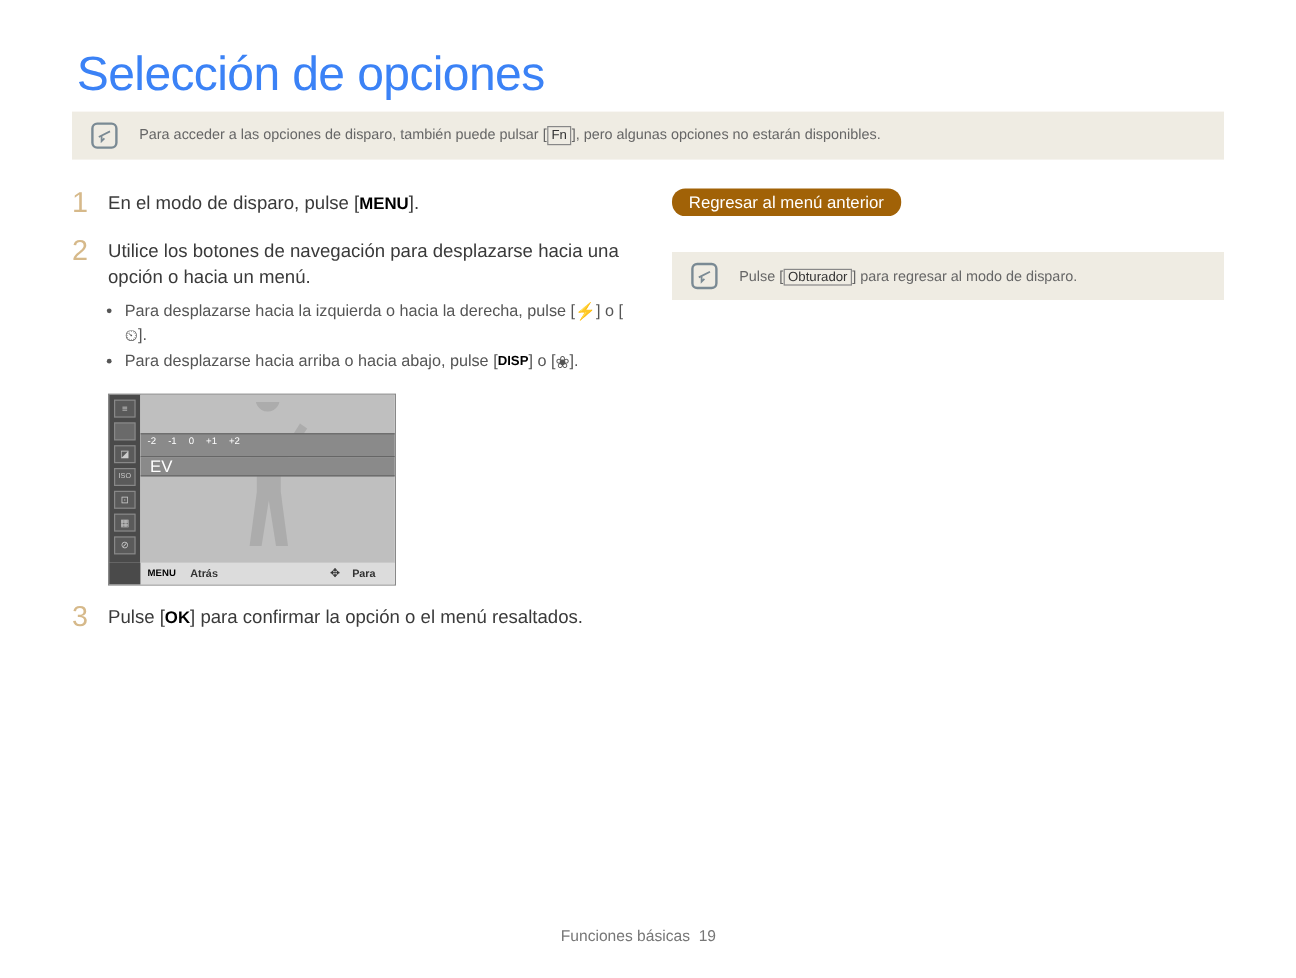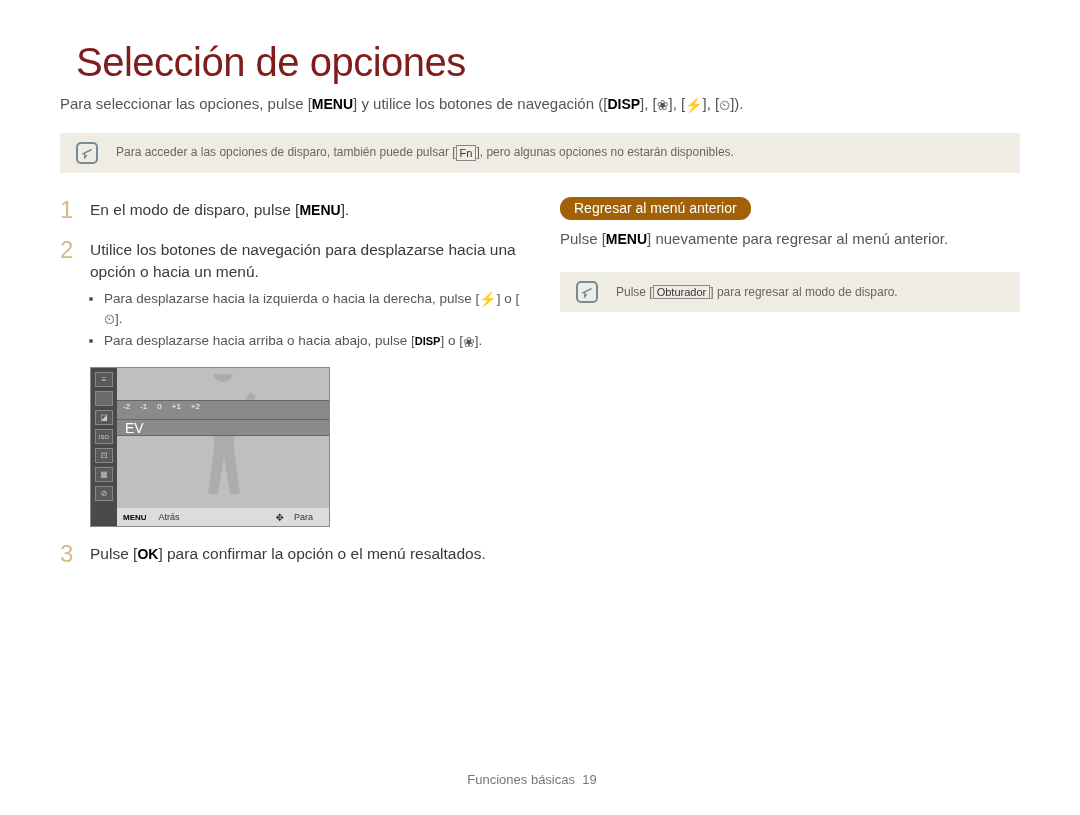--- a/index.html
+++ b/index.html
@@ -10,23 +10,23 @@
     background: #ffffff;
     font-family: Arial, Helvetica, sans-serif;
     color: #4a4a4a;
     position: relative;
   }
   .page {
     padding: 40px 60px 0 60px;
   }
   .title {
     font-size: 40px;
-    color: #7f1d1d;
+    color: #3b82f6;
     font-weight: 400;
-    margin: 0 0 8px 16px;
+    margin: 0 0 8px 4px;
     letter-spacing: -0.5px;
   }
   .subtitle {
     font-size: 15px;
     color: #555;
     margin: 0 0 18px 0;
     line-height: 1.4;
   }
   .btn-label {
     display: inline-block;
@@ -169,21 +169,21 @@
   }
   .scr-footer {
     display: flex;
     height: 18px;
     background: #dcdcdc;
     font-size: 9px;
     color: #333;
     align-items: center;
   }
   .scr-footer .f1 { width: 26px; background:#4a4a4a; height:100%; }
-  .scr-footer .lbl { padding: 0 6px; }
+  .scr-footer .lbl { padding: 0 6px; font-weight: bold; }
   .scr-footer .menu-lbl { font-weight: bold; font-size: 8px; color:#000; }
   .scr-footer .mover-icon { font-size: 10px; margin: 0 4px; }
   .pill {
     display: inline-block;
     background: #a16207;
     color: #fff;
     font-size: 14px;
     padding: 3px 14px 4px 14px;
     border-radius: 11px;
     margin-bottom: 8px;
@@ -210,23 +210,20 @@
     color: #777;
   }
   .ev-label { font-size: 14px; color:#fff; padding-left:4px;}
 </style>
 </head>
 <body>
 
 <div class="page">
   <h1 class="title">Selección de opciones</h1>
 
-  <p class="subtitle">
-    <span>Para seleccionar las opciones, pulse [</span><span class="btn-label">MENU</span><span>] y utilice los botones de navegación ([</span><span class="btn-label">DISP</span><span>], [</span><span class="icon">❀</span><span>], [</span><span class="icon">⚡</span><span>], [</span><span class="icon">⏲</span><span>]).</span>
-  </p>
 
   <div class="note-box">
     <div class="note-icon">
       <svg viewBox="0 0 24 24" fill="none" stroke="#7a8a94" stroke-width="2.5">
           <path d="M4 14 L20 6 M8 12 L8 20 L12 16"></path>
         </svg>
     </div>
     <span>
       <span>Para acceder a las opciones de disparo, también puede pulsar [</span><span class="fn-box">Fn</span><span>], pero algunas opciones no estarán disponibles.</span>
     </span>
@@ -300,23 +297,20 @@
         <div class="step-num">3</div>
         <div class="step-body">
           <span>Pulse [</span><span class="btn-label">OK</span><span>] para confirmar la opción o el menú resaltados.</span>
         </div>
       </div>
 
     </div>
 
     <div class="col">
       <div class="pill">Regresar al menú anterior</div>
-      <div class="right-text">
-        <span>Pulse [</span><span class="btn-label">MENU</span><span>] nuevamente para regresar al menú anterior.</span>
-      </div>
 
       <div class="note-box" style="margin-top:22px;">
         <div class="note-icon">
           <svg viewBox="0 0 24 24" fill="none" stroke="#7a8a94" stroke-width="2.5">
               <path d="M4 14 L20 6 M8 12 L8 20 L12 16"></path>
             </svg>
         </div>
         <span>
           <span>Pulse [</span><span class="obturador-box">Obturador</span><span>] para regresar al modo de disparo.</span>
         </span>

